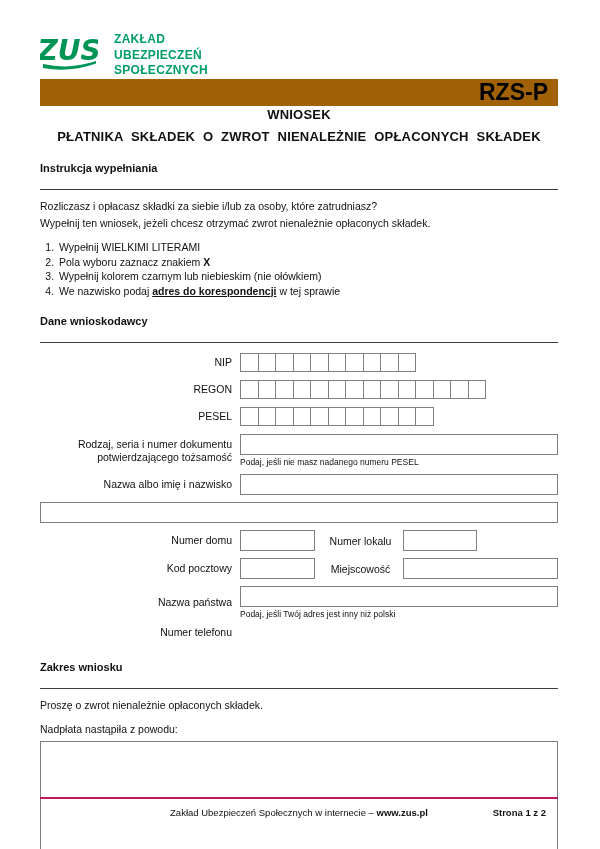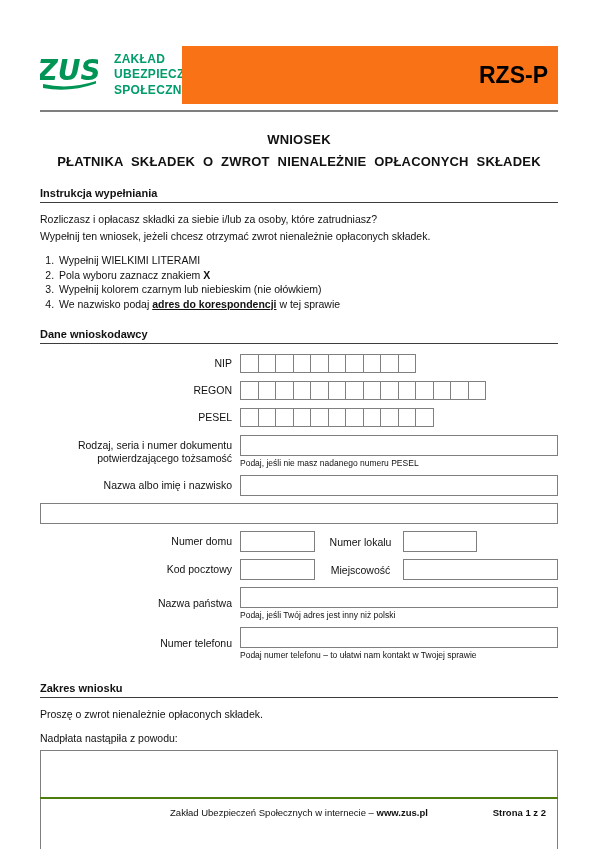--- a/index.html
+++ b/index.html
@@ -3,33 +3,33 @@
 <meta charset="utf-8">
 <style>
   * { margin:0; padding:0; box-sizing:border-box; }
   html,body { background:#e8e8e8; }
   .page {
     width:600px; height:849px; margin:0 auto; background:#fff;
     font-family:"Liberation Sans", sans-serif; color:#111;
     position:relative; padding:0 42px 0 40px; overflow:hidden;
   }
   
-  .header { display:flex; margin-top:46px; height:58px; }
+  .header { display:flex; margin-top:32px; height:47px;flex-direction:column; }
   .logo { display:flex; align-items:center; width:142px; flex:none; }
   .logo-sep { width:1px; height:32px; background:#9aa0a6; margin:0 9px 0 7px; }
   .org { font-size:12px; font-weight:bold; line-height:1.3; letter-spacing:.3px; }
   .code-box { flex:1; display:flex; align-items:center; justify-content:flex-end;
               padding-right:10px; font-size:23px; font-weight:bold; color:#000; }
   .header-rule { border-bottom:2px solid #7f7f7f; margin-top:6px; }
   
   .title { text-align:center; font-weight:bold; font-size:13px; margin-top:20px; letter-spacing:.2px; }
   .title .l1 { margin-bottom:7px; }
   .title .l2 { word-spacing:4px; }
   
-  .sec-head { font-weight:bold; font-size:11px; padding-bottom:3px;
+  .sec-head { font-weight:bold; font-size:11px; padding-bottom:15px;
               border-bottom:1px solid #3c3c3c; }
   .instr-head { margin-top:18px; }
   .body-txt { font-size:10.5px; line-height:15px; }
   .intro { margin-top:9px; }
   .intro p { margin-bottom:2px; }
   ol.rules { margin:9px 0 0 4px; padding-left:13px; font-size:10.5px; line-height:14.5px; }
   ol.rules li { padding-left:2px; }
   .bold { font-weight:bold; }
   .u { text-decoration:underline; }
   
@@ -50,21 +50,21 @@
           font-size:10.5px; align-self:center; }
   .flat-field { width:74px; flex:none; }
   .city-field { flex:1; min-width:0; }
   
   .scope-head { margin-top:22px; }
   .scope p { margin-top:9px; }
   .reason-box { width:100%; height:138px; border:1px solid #7f7f7f; margin-top:4px;
                 resize:none; font-family:inherit; font-size:11px; padding:4px; display:block; }
   
   .footer { position:absolute; left:40px; right:42px; top:797px;
-            border-top:2px solid #4d7c0f; }
+            border-top:2px solid #be185d; }
   .footer-inner { position:relative; text-align:center; padding-top:8px; font-size:9.5px; }
   .page-ind { position:absolute; right:12px; top:8px; font-weight:bold; }
 </style>
 </head>
 <body>
 
 <div class="page">
 
   <div class="header">
     <div class="logo">
@@ -74,21 +74,21 @@
           <path d="M3 31 Q29 37 56 28 L56 30.5 Q29 40 3 35 Z" fill="#009455"></path>
         </svg>
       </span>
       <span class="logo-sep"></span>
       <span class="org" style="color:#009c6b">
         <span>ZAKŁAD</span><br>
         <span>UBEZPIECZEŃ</span><br>
         <span>SPOŁECZNYCH</span>
       </span>
     </div>
-    <div class="code-box" style="background:#f97316">
+    <div class="code-box" style="background:#a16207">
       <span>RZS-P</span>
     </div>
   </div>
   <div class="header-rule"></div>
 
   <div class="title">
     <div class="l1">WNIOSEK</div>
     <div class="l2">PŁATNIKA SKŁADEK O ZWROT NIENALEŻNIE OPŁACONYCH SKŁADEK</div>
   </div>
 
@@ -218,24 +218,20 @@
   <div class="row">
     <div class="lbl">Nazwa państwa</div>
     <div class="fwrap">
       <input class="box" type="text" value="" style="">
       <div class="hint">Podaj, jeśli Twój adres jest inny niż polski</div>
     </div>
   </div>
 
   <div class="row">
     <div class="lbl">Numer telefonu</div>
-    <div class="fwrap">
-      <input class="box" type="text" value="" style="">
-      <div class="hint">Podaj numer telefonu – to ułatwi nam kontakt w Twojej sprawie</div>
-    </div>
   </div>
 
   <div class="sec-head scope-head">Zakres wniosku</div>
   <div class="scope body-txt">
     <p>Proszę o zwrot nienależnie opłaconych składek.</p>
     <p>Nadpłata nastąpiła z powodu:</p>
     <textarea class="reason-box" style=""></textarea>
   </div>
 
   <div class="footer">

